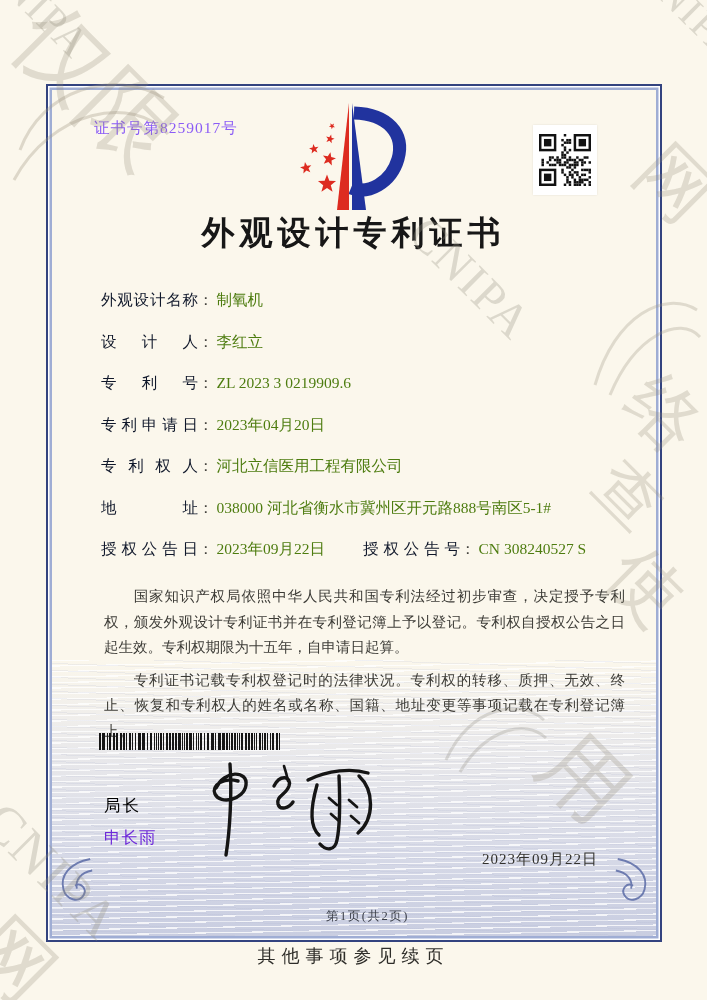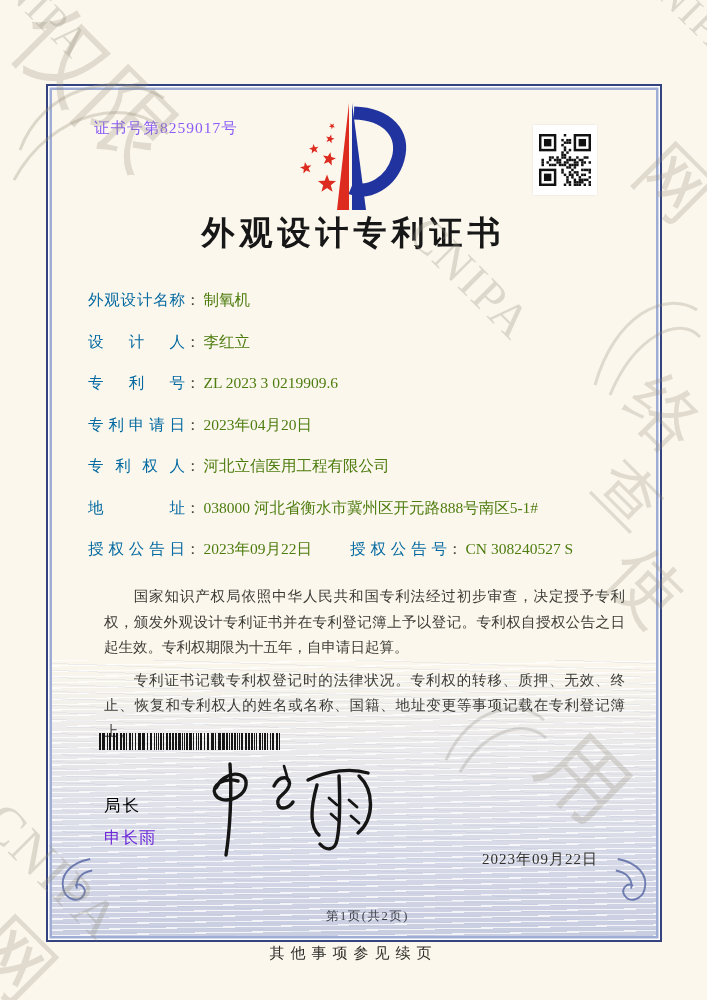--- a/index.html
+++ b/index.html
@@ -30,41 +30,41 @@
          display:flex;align-items:center;justify-content:center;box-shadow:0 0 2px rgba(0,0,0,.10);}
 
   .title{left:0;right:0;top:211px;text-align:center;font-size:33px;font-weight:bold;
          letter-spacing:5px;color:#171717;}
 
   .fields{left:88px;top:287px;width:548px;}
   .frow{margin-bottom:15.5px;line-height:26px;font-size:15.5px;color:#45443f;white-space:nowrap;}
   .fcell{display:inline-block;}
   .frow .fcell:first-child{min-width:262px;}
   .flabel{display:inline-block;width:97px;text-align:justify;text-align-last:justify;
-          vertical-align:top;color:#0369a1;}
+          vertical-align:top;color:#0f172a;margin-left:13px;}
   .fcolon{display:inline-block;}
   .fvalue{margin-left:3px;color:#4d7c0f;}
 
   .bodytext{left:88px;top:584px;width:537px;}
   .bodytext p{margin:0 0 7px 16px;font-size:14.5px;line-height:25.5px;color:#3c3b36;
               text-align:justify;text-indent:2.05em;}
 
   .barcode{left:99px;top:733px;width:184px;height:17px;}
 
   .sig-title{left:104px;top:795px;font-family:"Liberation Sans",sans-serif;
              font-size:16.5px;letter-spacing:2px;color:#000000;}
   .sig-name{left:104px;top:827px;font-family:"Liberation Sans",sans-serif;
             font-size:16.5px;letter-spacing:1px;color:#6d28d9;}
   .sig-svg{left:190px;top:758px;width:198px;height:102px;}
 
   .issue-date{left:482px;top:850px;font-size:15px;letter-spacing:1px;color:#33322e;}
 
   .page-info{left:0;right:0;top:908px;text-align:center;font-size:12.5px;
              letter-spacing:1.5px;color:#3a3e48;padding-left:28px;}
-  .continuation{left:0;right:0;top:944px;text-align:center;font-size:15px;
+  .continuation{left:0;right:0;top:944px;text-align:center;font-size:18px;
                 letter-spacing:6px;color:#2e2d29;}
 
   
   .wm{position:absolute;z-index:5;pointer-events:none;transform:rotate(45deg);
       color:rgba(146,139,120,.26);font-family:"Liberation Serif",serif;white-space:nowrap;}
   .wm-latin{letter-spacing:2px;color:rgba(150,145,130,.30);}
   .flourish{position:absolute;z-index:5;pointer-events:none;}
   .ornament{position:absolute;z-index:3;}
 </style>
 </head>

